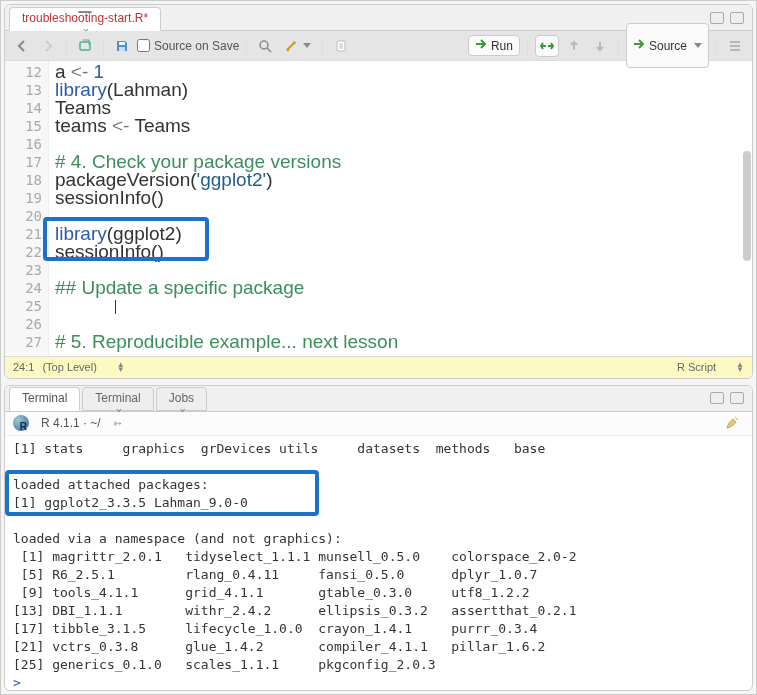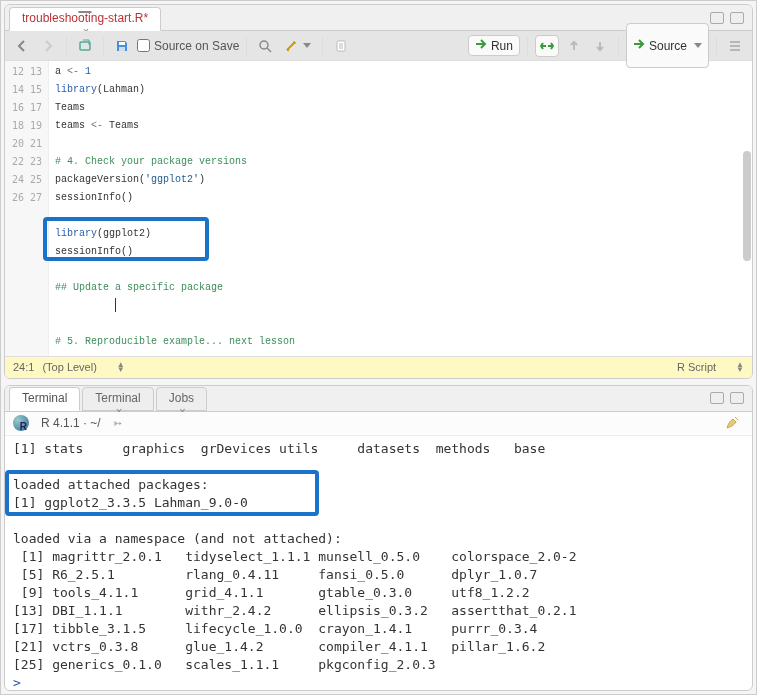--- a/index.html
+++ b/index.html
@@ -93,28 +93,28 @@
   
   .code-wrap { display:flex; flex:1; min-height:0; position:relative; overflow:hidden; }
   .gutter {
     width: 44px;
     background: #f7f7f7;
     border-right: 1px solid #eee;
     color: #aaa;
     text-align: right;
     padding: 2px 6px 2px 2px;
     font-family: "Lucida Console", Menlo, Consolas, monospace;
-    font-size: 10px;
+    font-size: 14px;
     line-height: 18px;
   }
   .code {
     flex:1;
     padding: 2px 6px;
-    font-family: Liberation Mono, monospace;
-    font-size: 10px;
+    font-family: Liberation Sans, sans-serif;
+    font-size: 19px;
     line-height: 18px;
     white-space: pre;
     color: #333;
     position: relative;
   }
   .code .kw { color: #2a5db0; }
   .code .str { color: #245d90; }
   .code .cm { color: #3b8f5a; }
   .code .num { color: #2a5db0; }
   .code .op { color: #777; }
@@ -390,21 +390,21 @@
           <path d="M11 2l3 3" stroke="#caa94f"></path>
         </svg>
     </span>
   </div>
 
   <div class="console-out"><span>[1] stats     graphics  grDevices utils     datasets  methods   base</span>
 
 <span>loaded attached packages:</span>
 <span>[1] ggplot2_3.3.5 Lahman_9.0-0</span>
 
-<span>loaded via a namespace (and not attached):</span>
+<span>loaded via a namespace (and not graphics):</span>
 <span> [1] magrittr_2.0.1   tidyselect_1.1.1 munsell_0.5.0    colorspace_2.0-2</span>
 <span> [5] R6_2.5.1         rlang_0.4.11     fansi_0.5.0      dplyr_1.0.7</span>
 <span> [9] tools_4.1.1      grid_4.1.1       gtable_0.3.0     utf8_1.2.2</span>
 <span>[13] DBI_1.1.1        withr_2.4.2      ellipsis_0.3.2   assertthat_0.2.1</span>
 <span>[17] tibble_3.1.5     lifecycle_1.0.0  crayon_1.4.1     purrr_0.3.4</span>
 <span>[21] vctrs_0.3.8      glue_1.4.2       compiler_4.1.1   pillar_1.6.2</span>
 <span>[25] generics_0.1.0   scales_1.1.1     pkgconfig_2.0.3</span>
 <span class="prompt">&gt; </span>
     <div class="highlight-box" style="left:0px; top:34px; width:314px; height:46px;"></div>
   </div>

